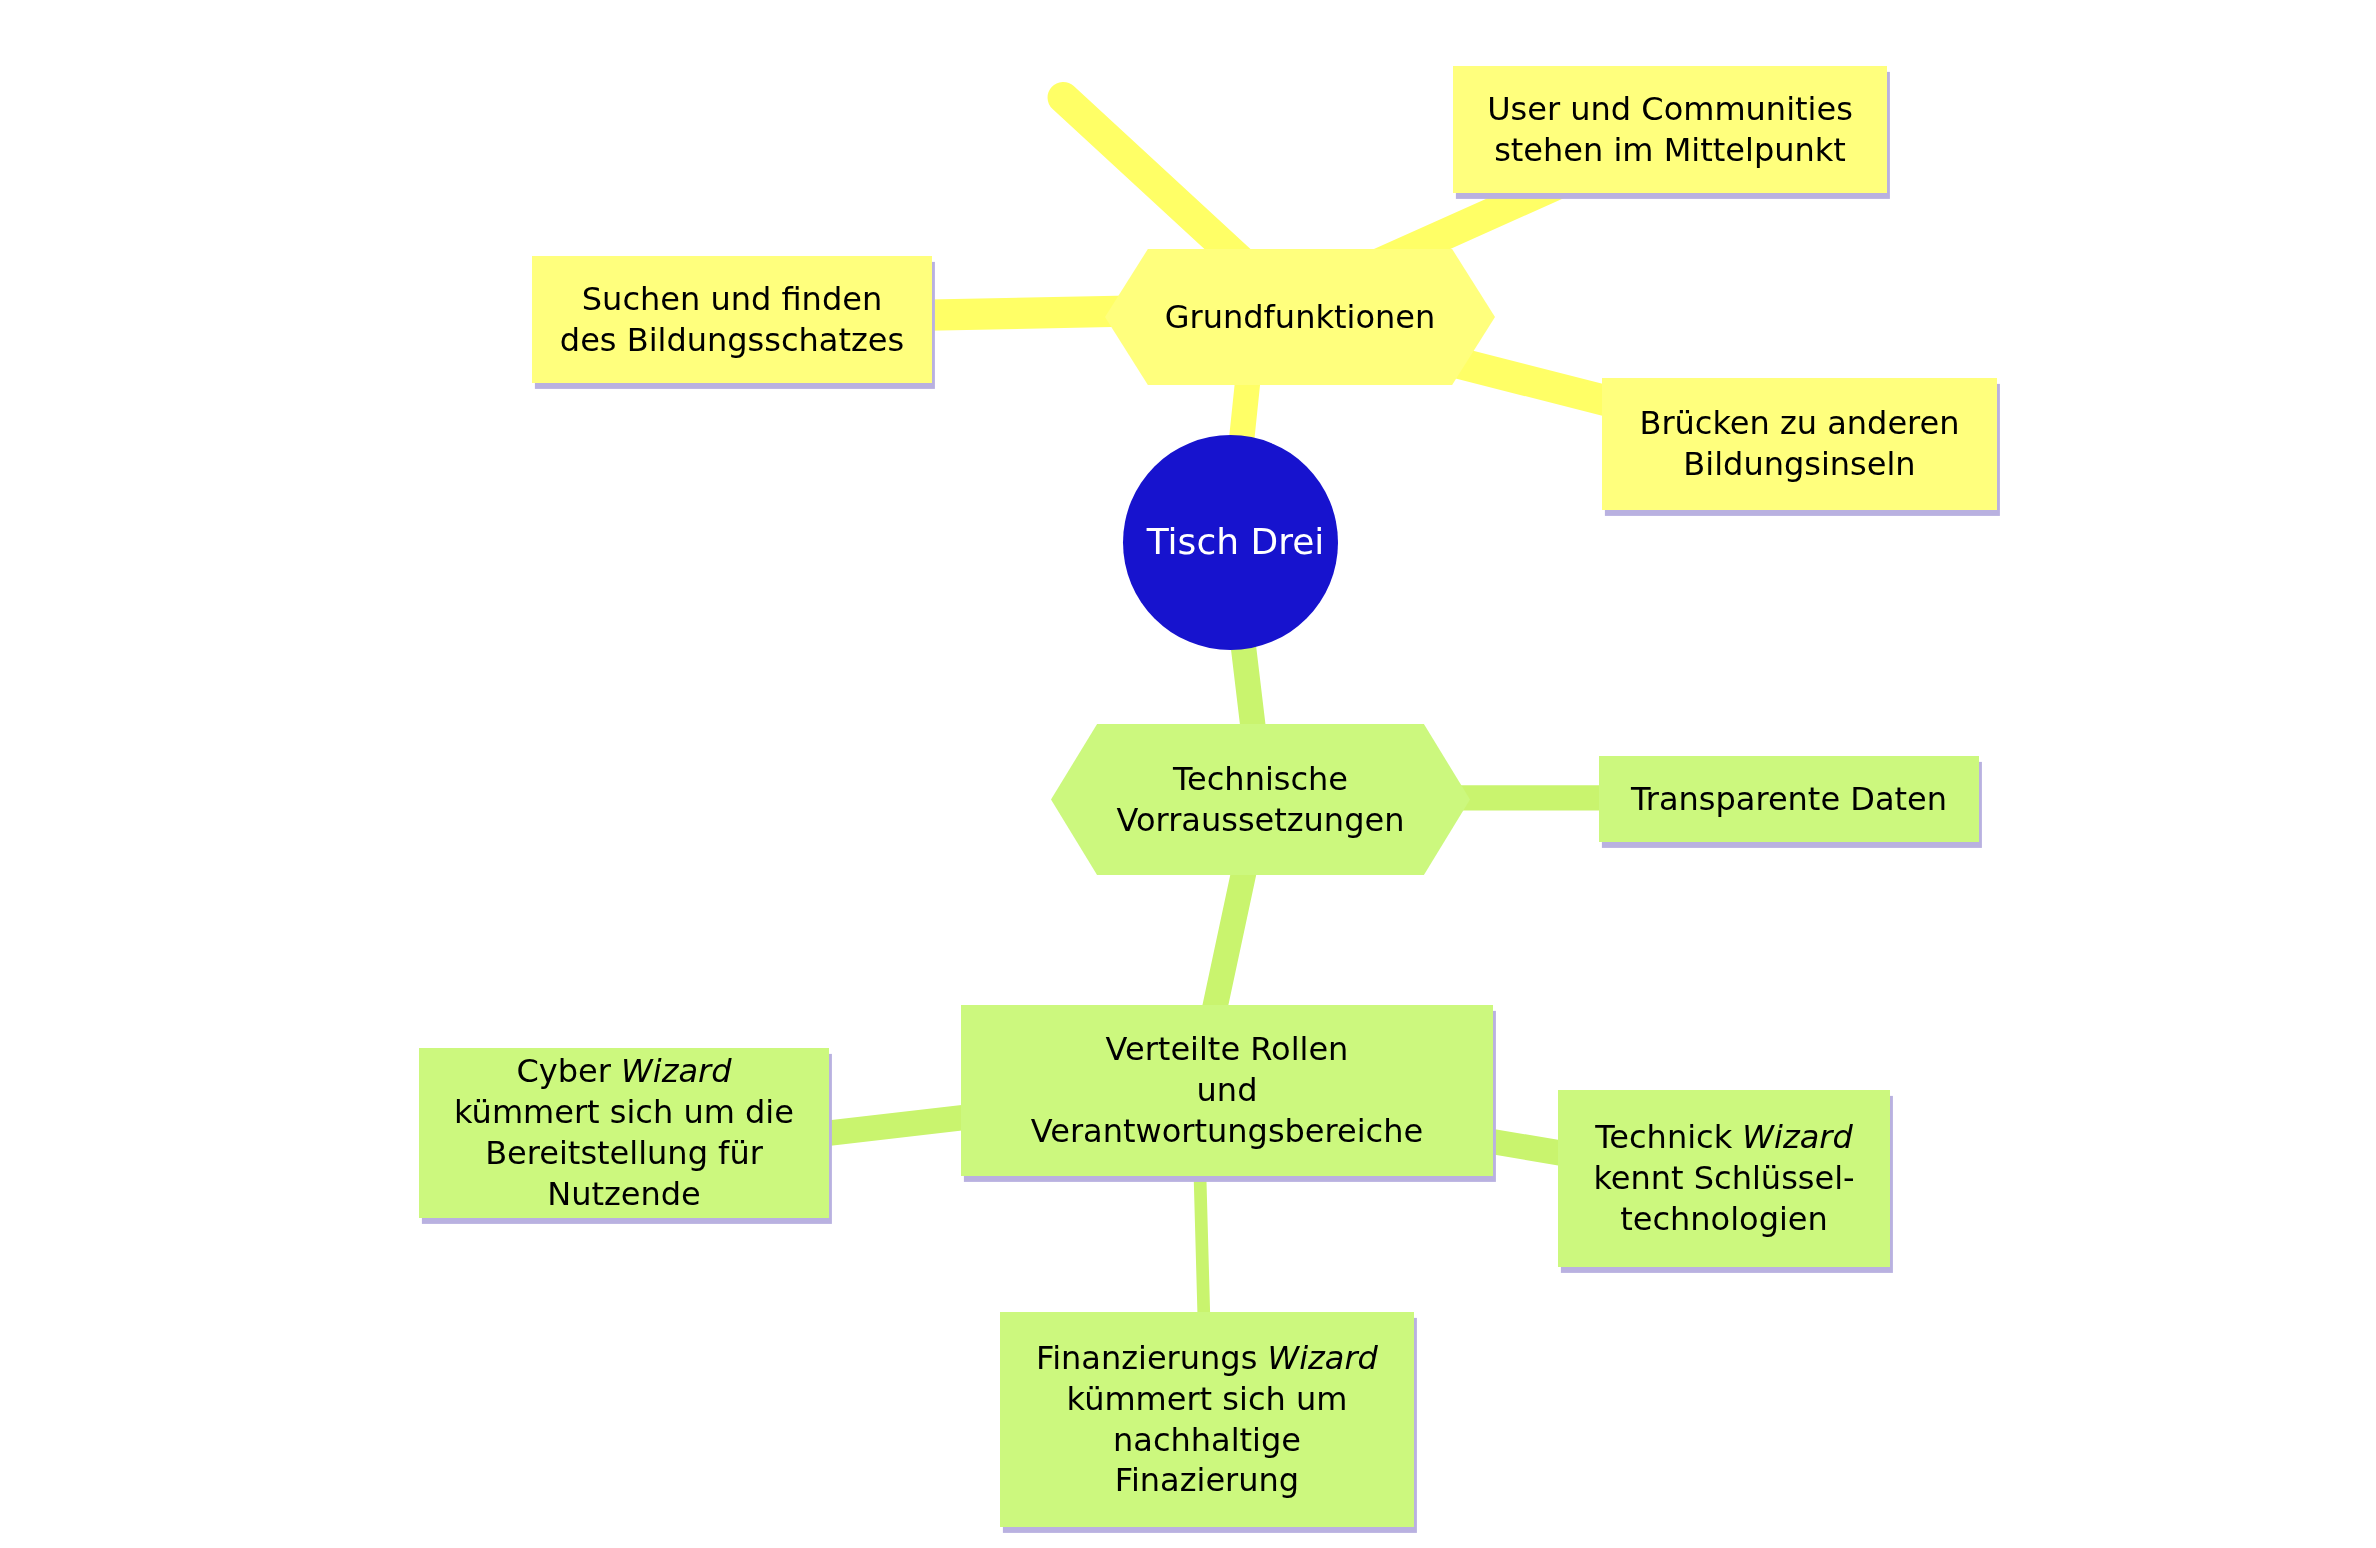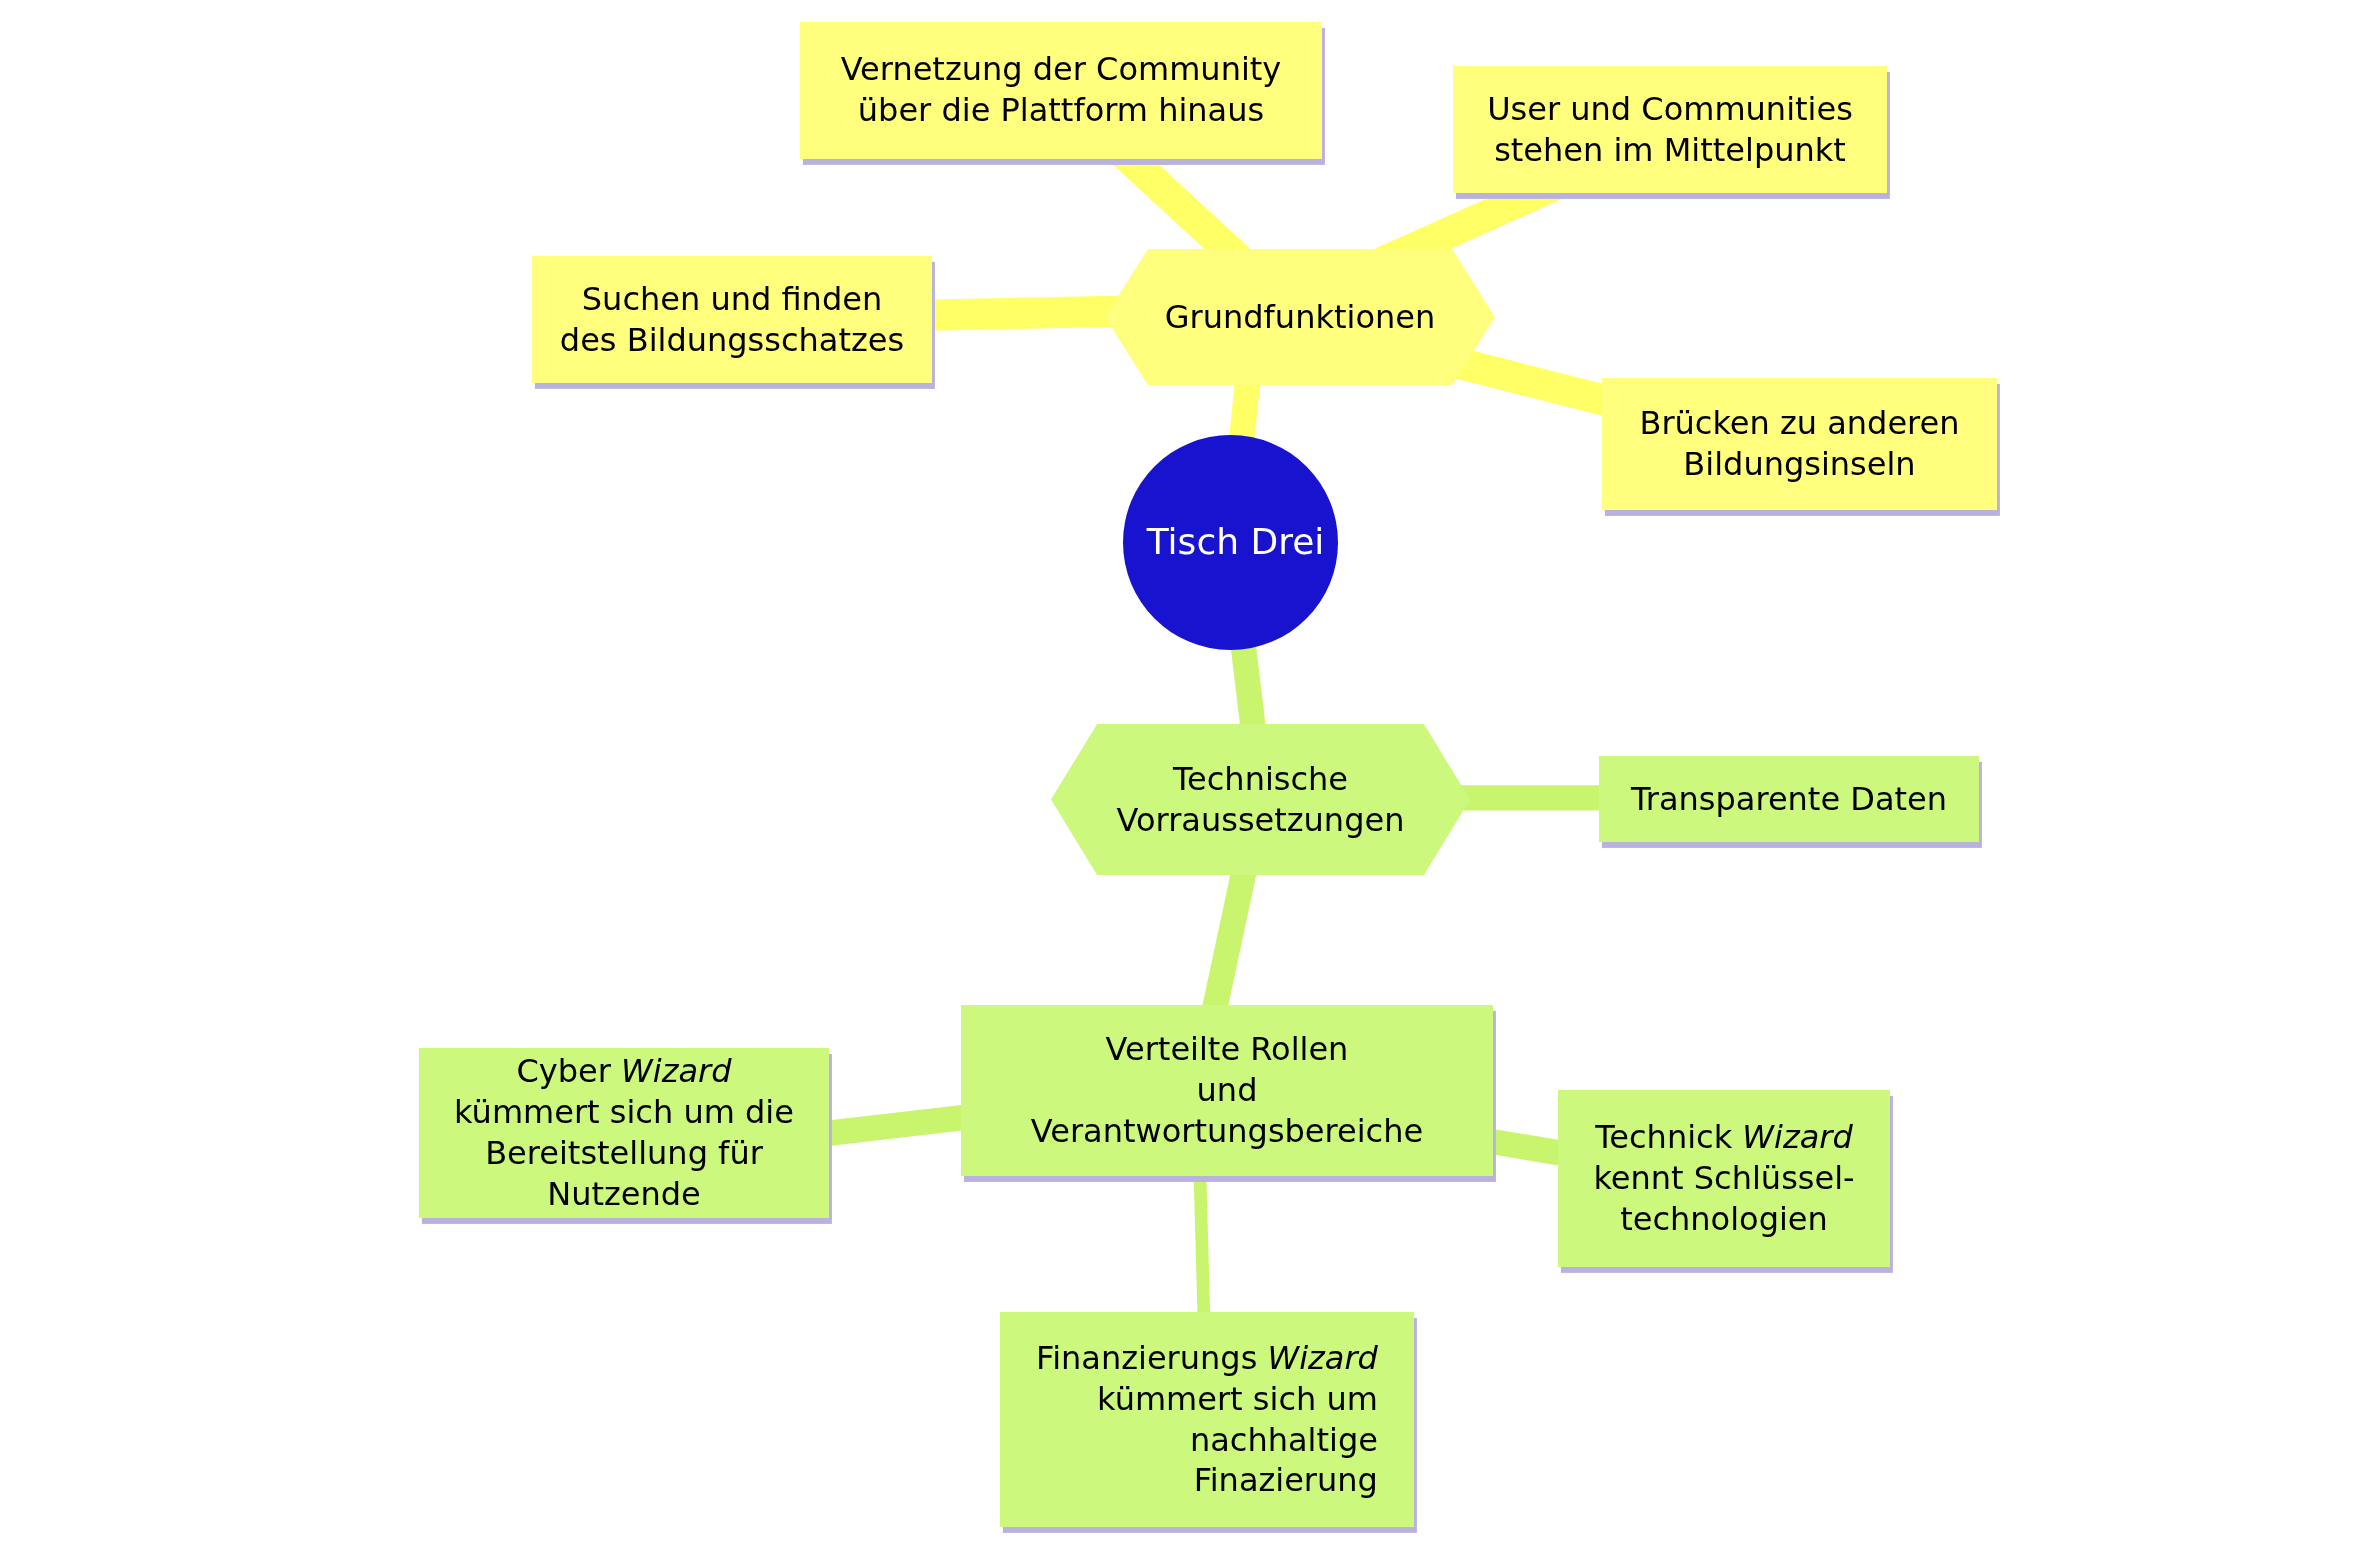--- a/index.html
+++ b/index.html
@@ -73,24 +73,20 @@
     <line class="yline" x1="1330" y1="330" x2="1820" y2="455"></line>
     <line class="yline yline-mid" x1="1285" y1="335" x2="1262" y2="556"></line>
     <line class="gline" x1="1262" y1="556" x2="1293" y2="815"></line>
     <line class="gline" x1="1293" y1="818" x2="1835" y2="818"></line>
     <line class="gline" x1="1290" y1="825" x2="1228" y2="1115"></line>
     <line class="gline" x1="1228" y1="1118" x2="648" y2="1185"></line>
     <line class="gline" x1="1232" y1="1120" x2="1765" y2="1210"></line>
     <line class="gline thin" x1="1228" y1="1122" x2="1237" y2="1450"></line>
   </svg>
 
-  <div class="node box-yellow" style="left:800px; top:21.5px; width:522px; height:137px;">
-      <span>Vernetzung der Community
-über die Plattform hinaus</span>
-    </div>
 
   <div class="node box-yellow" style="left:1453px; top:66px; width:434px; height:127px;">
       <span>User und Communities
 stehen im Mittelpunkt</span>
     </div>
 
   <div class="node box-yellow" style="left:532px; top:256px; width:400px; height:127px;">
       <span>Suchen und finden
 des Bildungsschatzes</span>
     </div>
@@ -129,21 +125,21 @@
 Bereitstellung für
 Nutzende</span></span>
     </div>
 
   <div class="node box-green" style="left:1558px; top:1090px; width:332px; height:177px;">
       <span><span>Technick</span> <span class="it">Wizard</span><span>
 kennt Schlüssel-
 technologien</span></span>
     </div>
 
-  <div class="node box-green" style="left:1000px; top:1312px; width:414px; height:215px;text-align:right;">
+  <div class="node box-green" style="left:1000px; top:1312px; width:414px; height:215px;">
       <span><span>Finanzierungs</span> <span class="it">Wizard</span><span>
 kümmert sich um
 nachhaltige
 Finazierung</span></span>
     </div>
 
 </div>
 
 
 </body></html>

